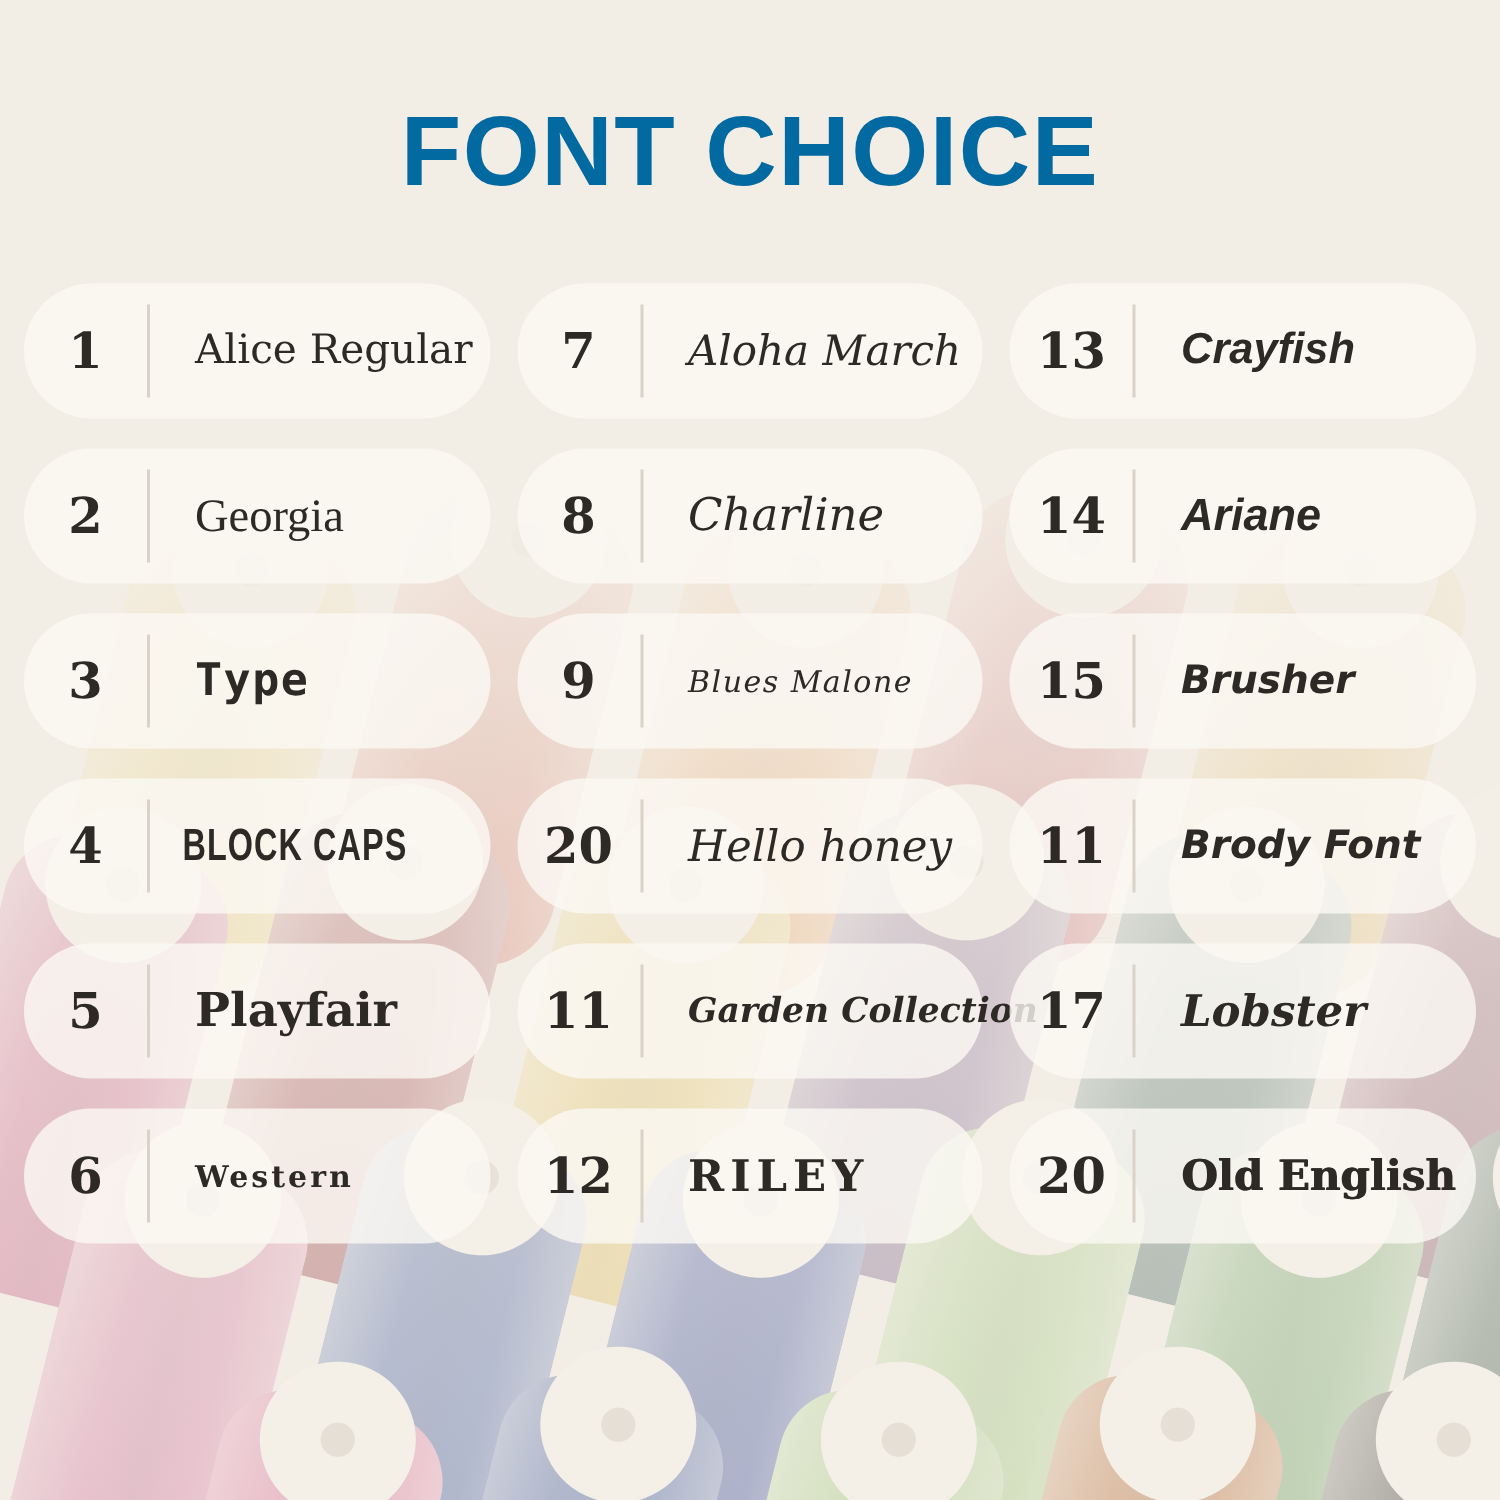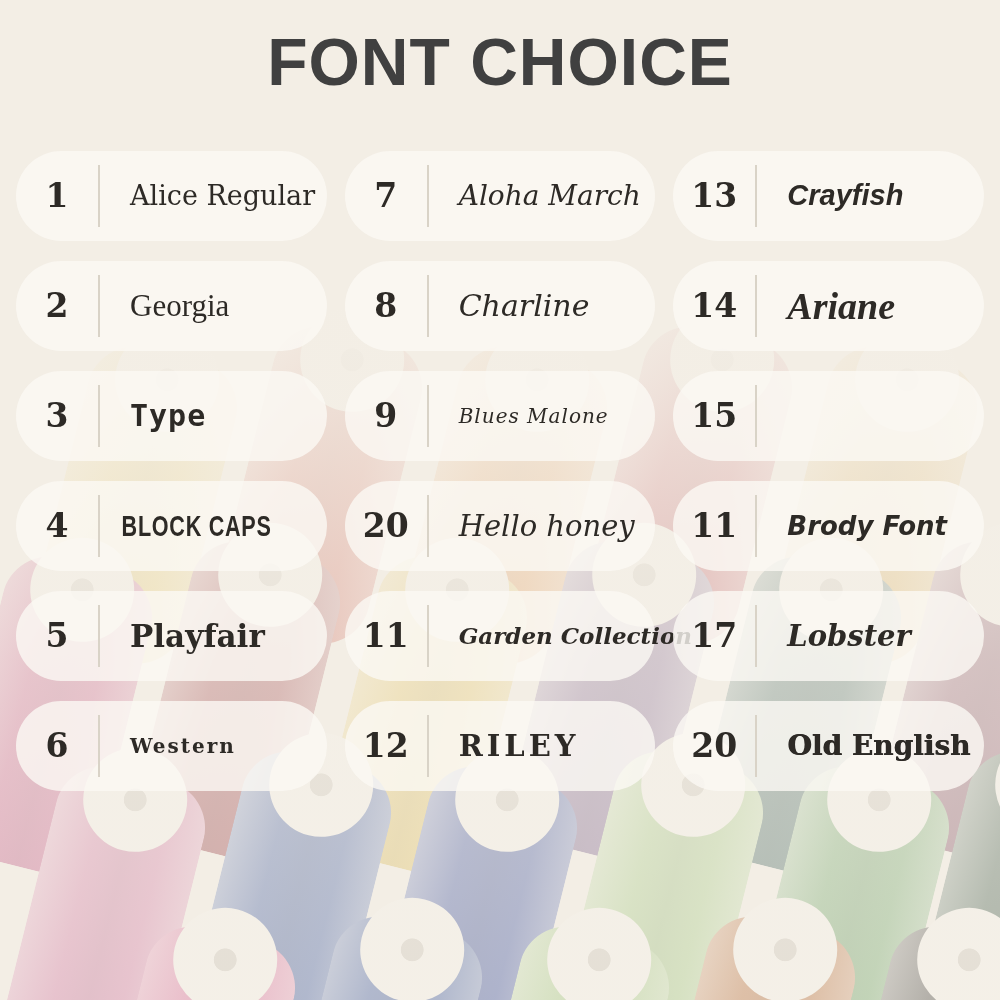--- a/index.html
+++ b/index.html
@@ -19,23 +19,23 @@
     position:absolute;inset:0;z-index:1;
     background:linear-gradient(180deg,
       #f3eee5 0%, #f3eee5 19%,
       rgba(243,238,229,0.96) 33%,
       rgba(243,238,229,0.87) 48%,
       rgba(243,238,229,0.76) 66%,
       rgba(243,238,229,0.66) 100%);
   }
   
   h1.title{
-    position:relative;z-index:2;margin:0;padding-top:26px;
+    position:relative;z-index:2;margin:0;padding-top:64px;
     text-align:center;font-size:66px;font-weight:800;letter-spacing:1px;
-    color:#404040;font-family:"Liberation Sans",sans-serif;line-height:1.1;
+    color:#0369a1;font-family:"Liberation Sans",sans-serif;line-height:1.1;
   }
   
   .grid{
     position:relative;z-index:2;
     display:grid;grid-template-columns:repeat(3,1fr);grid-template-rows:repeat(6,90px);
     grid-auto-flow:column;gap:20px 18px;margin:52px 16px 0;
   }
   .pill{
     background:rgba(251,249,244,0.80);border-radius:48px;
     display:flex;align-items:center;min-width:0;
@@ -53,21 +53,21 @@
   .f4{font-family:"Liberation Sans",sans-serif;font-weight:700;font-size:30px;letter-spacing:1px;transform:scaleX(.72);transform-origin:left center}
   .f5{font-family:"DejaVu Serif",serif;font-weight:700;font-size:31px}
   .f6{font-family:"DejaVu Serif",serif;font-weight:700;font-size:20px;letter-spacing:2px}
   .f7{font-family:"DejaVu Serif",serif;font-style:italic;font-size:28px}
   .f8{font-family:"DejaVu Serif",serif;font-style:italic;font-size:30px}
   .f9{font-family:"DejaVu Serif",serif;font-style:italic;font-size:20px;letter-spacing:1px}
   .f10{font-family:"DejaVu Serif",serif;font-style:italic;font-size:29px}
   .f11{font-family:"DejaVu Serif",serif;font-style:italic;font-weight:700;font-size:23px}
   .f12{font-family:"DejaVu Serif",serif;font-weight:700;font-size:29px;letter-spacing:4px}
   .f13{font-family:Liberation Sans, sans-serif;font-style:italic;font-weight:700;font-size:29px}
-  .f14{font-family:Liberation Serif, serif;font-style:italic;font-weight:700;font-size:38px}
+  .f14{font-family:Liberation Sans, sans-serif;font-style:italic;font-weight:700;font-size:30px}
   .f15{font-family:"DejaVu Sans",sans-serif;font-style:italic;font-weight:700;font-size:26px}
   .f16{font-family:"DejaVu Sans",sans-serif;font-style:italic;font-weight:700;font-size:26px}
   .f17{font-family:"DejaVu Serif",serif;font-style:italic;font-weight:700;font-size:29px}
   .f18{font-family:"DejaVu Serif",serif;font-weight:700;font-size:28px;text-shadow:.6px 0 0 #2d2a26}
 </style>
 </head>
 <body>
 
 <div class="canvas">
   <div class="bg">
@@ -207,20 +207,21 @@
     <span class="sample f13">Crayfish</span>
   </div>
       <div class="pill">
     <span class="num">14</span>
     <span class="sep"></span>
     <span class="sample f14">Ariane</span>
   </div>
       <div class="pill">
     <span class="num">15</span>
     <span class="sep"></span>
+    <span class="sample f15">Brusher</span>
   </div>
       <div class="pill">
     <span class="num">11</span>
     <span class="sep"></span>
     <span class="sample f16">Brody Font</span>
   </div>
       <div class="pill">
     <span class="num">17</span>
     <span class="sep"></span>
     <span class="sample f17">Lobster</span>

